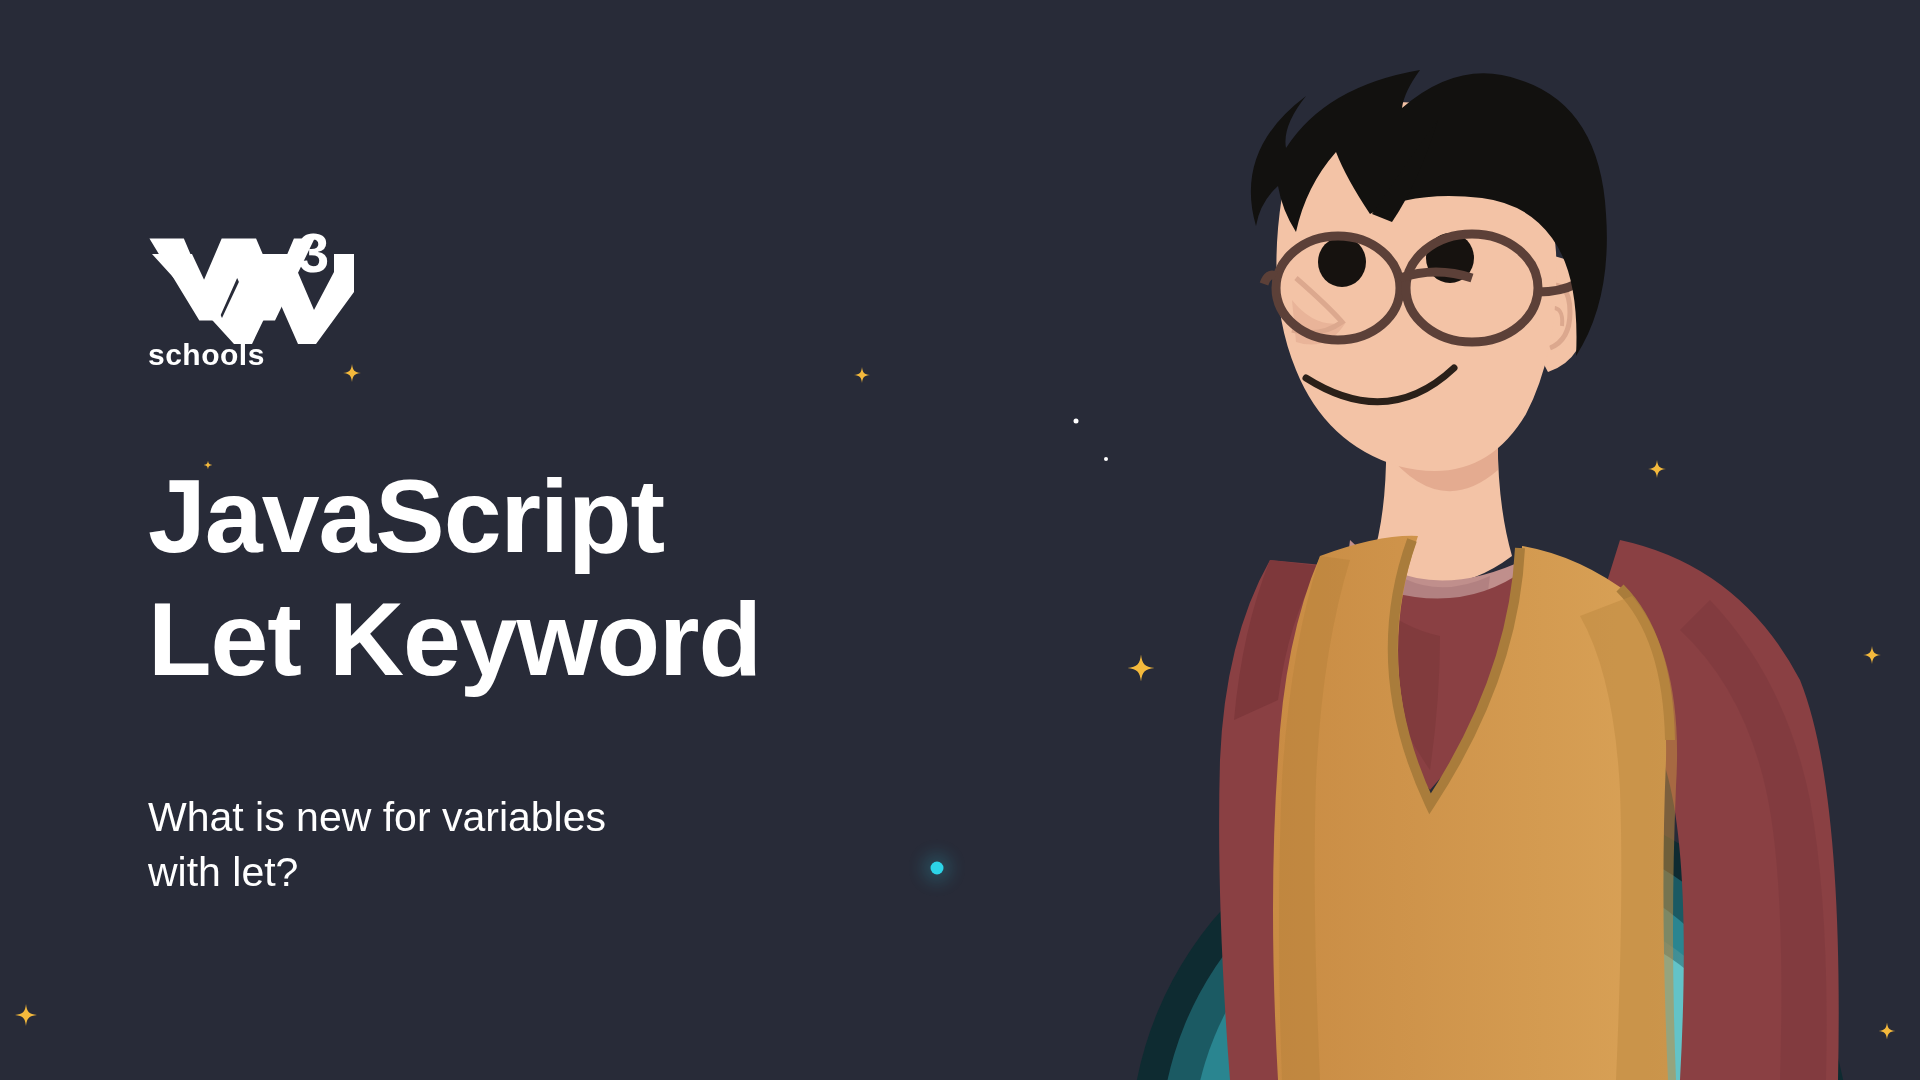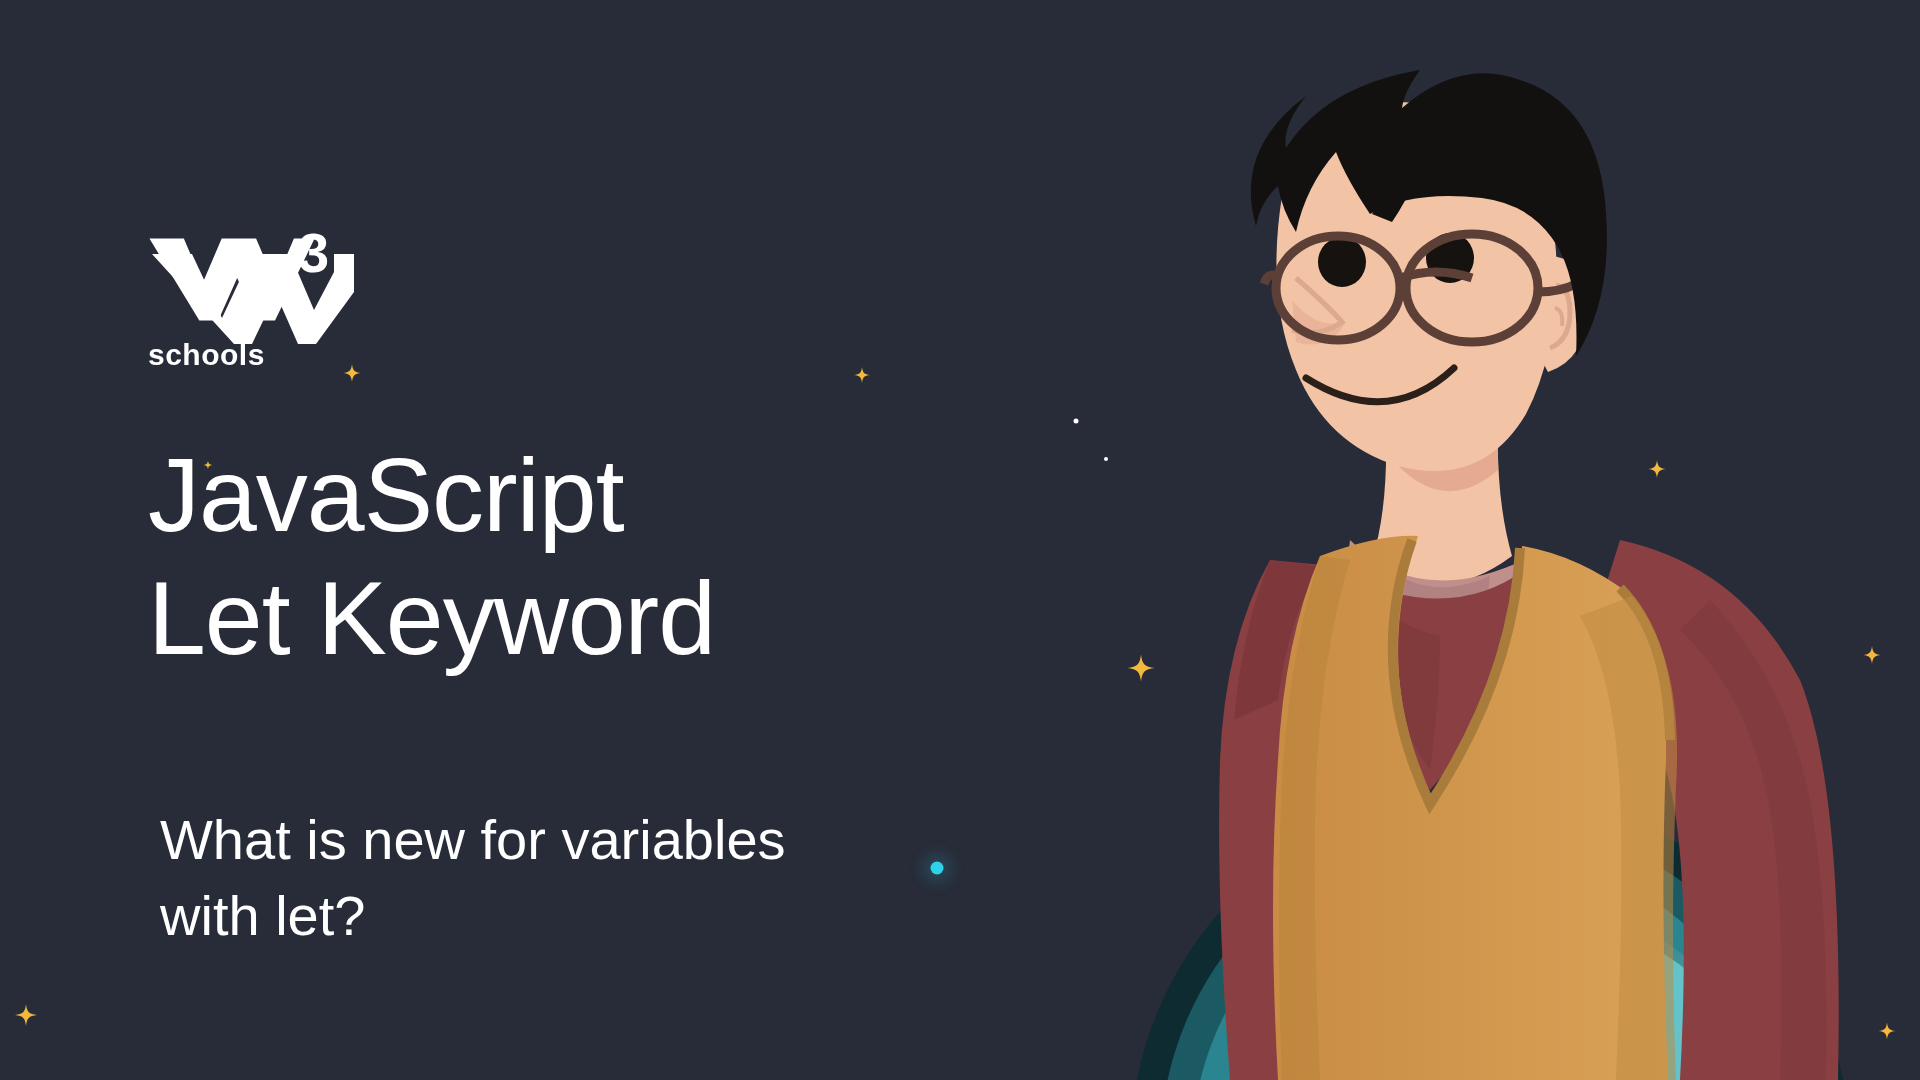--- a/index.html
+++ b/index.html
@@ -62,36 +62,36 @@
     font-size: 30px;
     font-weight: 700;
     color: #ffffff;
     letter-spacing: 0.5px;
     line-height: 1;
   }
 
   .headline {
     position: absolute;
     left: 0;
-    top: 434px;
+    top: 455px;
     margin: 0;
     color: #ffffff;
     font-size: 104px;
-    font-weight: 400;
+    font-weight: 700;
     line-height: 1.18;
     letter-spacing: -1px;
     white-space: pre-line;
   }
   .subheadline {
     position: absolute;
     left: 0;
     top: 790px;
-    margin: 12px;
+    margin: 0;
     color: #ffffff;
-    font-size: 56px;
+    font-size: 41px;
     font-weight: 400;
     line-height: 1.35;
     white-space: pre-line;
   }
 
   
   .illustration {
     position: absolute;
     right: 0;
     bottom: 0;

